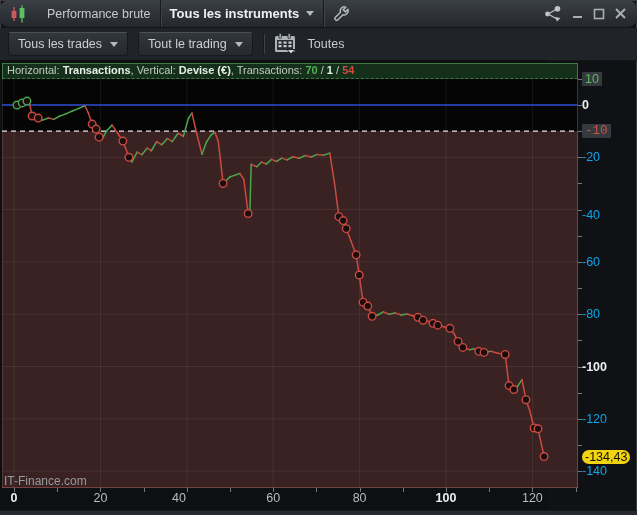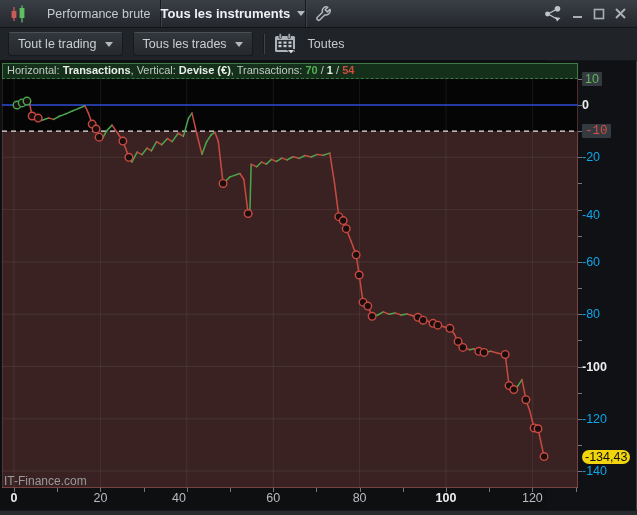--- a/index.html
+++ b/index.html
@@ -4,25 +4,25 @@
 <style>
   html,body{margin:0;padding:0;background:#101114;}
   body{width:637px;height:515px;position:relative;overflow:hidden;
        font-family:"Liberation Sans",sans-serif;
        -webkit-font-smoothing:antialiased;
        box-shadow:inset 0 0 0 1px #3a3f45;}
   
   .titlebar{position:absolute;top:0;left:0;right:0;height:27px;
     background:linear-gradient(#3a3f46,#24272c);
     border-bottom:1px solid #121417;
-    display:flex;align-items:center;color:#c6cace;font-size:12.5px;}
+    display:flex;align-items:center;color:#c6cace;font-size:12.5px;border-radius:9px;}
   .titlebar .pad{padding:0 9px;display:flex;align-items:center;height:100%;}
   .vsep{width:1px;height:100%;background:#17191c;box-shadow:1px 0 0 #3e434a;}
   .vsep.short{height:20px;align-self:center;}
-  .instr{font-weight:bold;color:#eef0f3;font-size:13px;display:flex;align-items:center;gap:7px;padding:0 0;height:100%;cursor:default;}
+  .instr{font-weight:bold;color:#eef0f3;font-size:13px;display:flex;align-items:center;gap:7px;padding:0 9px;height:100%;cursor:default;}
   .caret{width:0;height:0;border-left:4px solid transparent;border-right:4px solid transparent;border-top:5px solid #b4b9be;display:inline-block;}
   .win-controls{margin-left:auto;display:flex;align-items:center;gap:9px;padding-right:10px;}
   .win-controls svg{display:block;}
   .icon-btn{display:flex;align-items:center;justify-content:center;height:100%;padding:0 8px;}
   
   .toolbar{position:absolute;top:28px;left:0;right:0;height:32px;background:#202428;
     border-bottom:1px solid #131518;display:flex;align-items:center;padding-left:8px;gap:10px;}
   .dd-btn{display:flex;align-items:center;gap:8px;background:linear-gradient(#32373c,#26292d);
     border:1px solid #17191c;border-top-color:#4a5056;border-radius:3px;color:#ccd0d4;
     font-size:12.5px;padding:4px 9px;cursor:default;}
@@ -97,25 +97,25 @@
     <span>
       <svg width="13" height="13" viewBox="0 0 13 13">
           <path d="M2 2 L11 11 M11 2 L2 11" stroke="#a9afb5" stroke-width="2"></path>
         </svg>
     </span>
   </div>
 </div>
 
 <div class="toolbar">
   <button class="dd-btn">
-    <span>Tout le trading</span>
+    <span>Tous les trades</span>
     <span class="caret"></span>
   </button>
   <button class="dd-btn">
-    <span>Tous les trades</span>
+    <span>Tout le trading</span>
     <span class="caret"></span>
   </button>
   <div class="vsep short"></div>
   <span style="display:flex;align-items:center;">
     <svg width="24" height="22" viewBox="0 0 24 22">
       <rect x="1" y="3" width="20" height="16" rx="1.5" fill="#aeb3b9"></rect>
       <rect x="5" y="0.5" width="2.4" height="5" rx="1" fill="#aeb3b9" stroke="#202428" stroke-width="0.8"></rect>
       <rect x="14" y="0.5" width="2.4" height="5" rx="1" fill="#aeb3b9" stroke="#202428" stroke-width="0.8"></rect>
       <rect x="3" y="7" width="16" height="10" fill="#2a2d31"></rect>
       <g fill="#c8cdd2">

